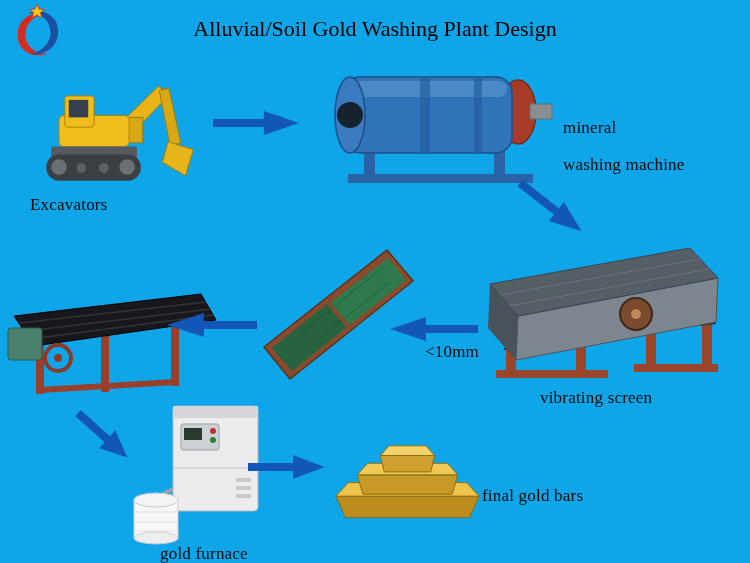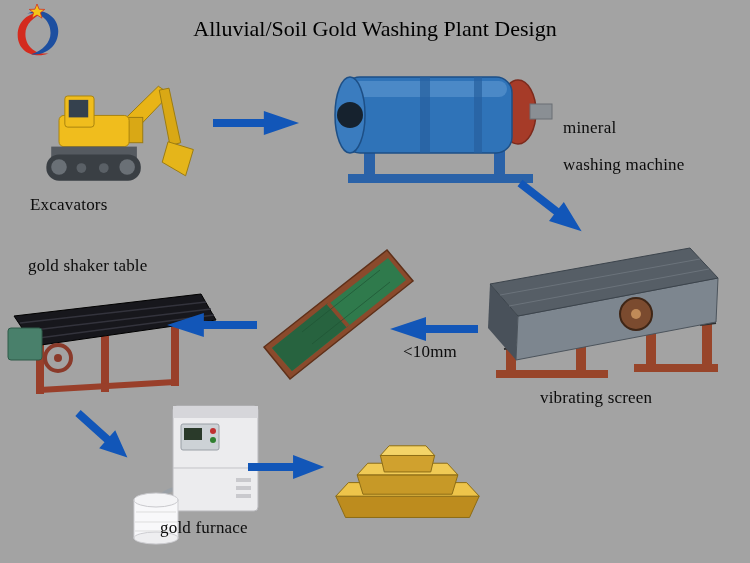--- a/index.html
+++ b/index.html
@@ -1,17 +1,17 @@
 <!DOCTYPE html>
 <html><head>
 <meta charset="utf-8">
 <style>
   html,body{margin:0;padding:0;background:#fff;}
   #stage{
-    position:relative;width:750px;height:563px;background:#a3a3a3;
+    position:relative;width:750px;height:563px;background:#0ea5e9;
     font-family:"Liberation Serif", serif;color:#111;overflow:hidden;
   }
   .abs{position:absolute;}
   .label{
     position:absolute;font-size:17px;color:#0b0b0b;white-space:nowrap;
     letter-spacing:.2px;
   }
   .label.center{text-align:left;}
   #title{
     position:absolute;top:16px;left:0;width:100%;text-align:center;
@@ -202,21 +202,21 @@
       </svg>
   </div>
 
   <div class="label center" style="left:30px;top:195px;width:140px;">Excavators</div>
 
   <div class="label" style="left:563px;top:118px;">mineral</div>
   <div class="label center" style="left:540px;top:388px;width:170px;">vibrating screen</div>
 
   <div class="label" style="left:563px;top:155px;">washing machine</div>
 
-  <div class="label" style="left:403px;top:342px;">&lt;10mm</div>
-
-
-  <div class="label center" style="left:28px;top:256px;width:170px;">gold shaker table</div>
-
-  <div class="label center" style="left:160px;top:518px;width:135px;">gold furnace</div>
-
+  <div class="label" style="left:425px;top:342px;">&lt;10mm</div>
+
+
+
+  <div class="label center" style="left:160px;top:544px;width:135px;">gold furnace</div>
+
+  <div class="label center" style="left:482px;top:486px;width:150px;">final gold bars</div>
 
 </div>
 
 </body></html>

